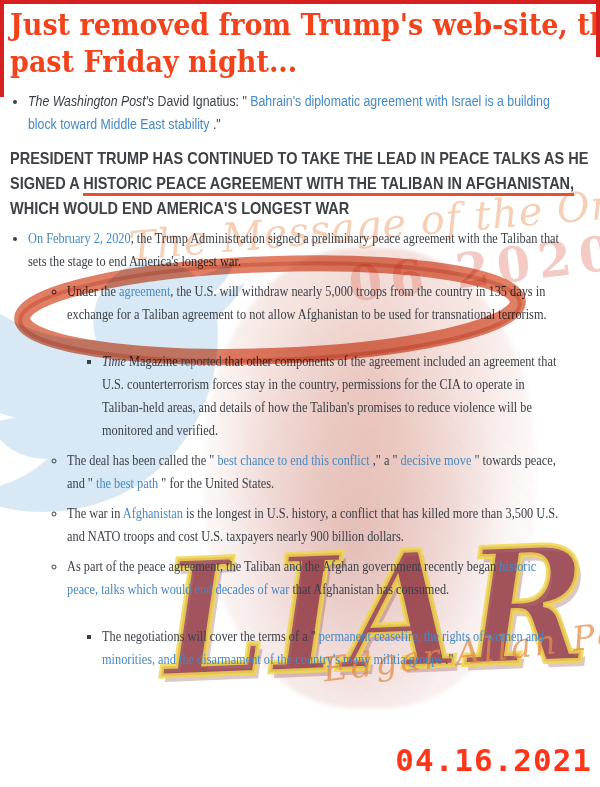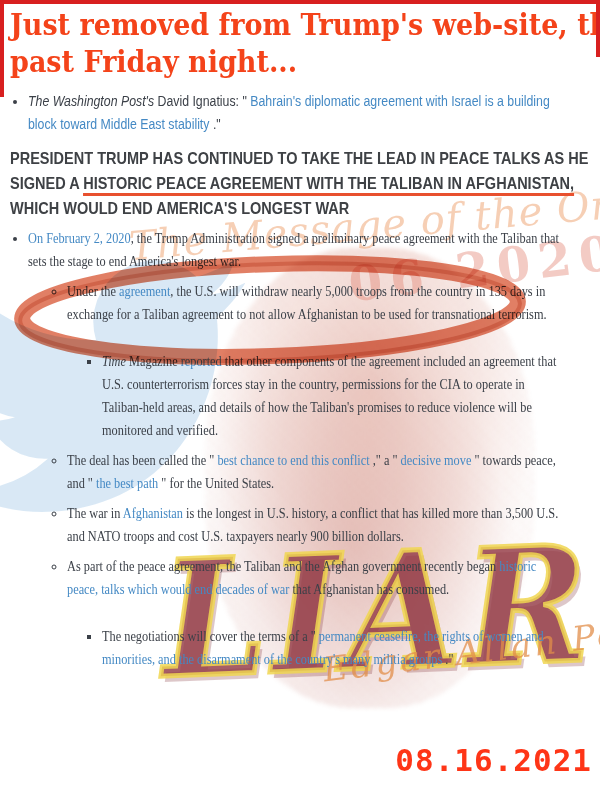--- a/index.html
+++ b/index.html
@@ -137,15 +137,15 @@
 
   </div>
 
   <svg class="ellipse" width="530" height="116" viewBox="0 0 530 116">
     <g transform="rotate(-2 265 58)">
       <ellipse cx="262" cy="58" rx="248" ry="46" fill="none" stroke="#d95f3f" stroke-width="16" opacity="0.8"></ellipse>
       <ellipse cx="262" cy="60" rx="250" ry="48" fill="none" stroke="#c24a30" stroke-width="4" opacity="0.5"></ellipse>
     </g>
   </svg>
 
-  <div class="date">08.16.2021</div>
+  <div class="date">04.16.2021</div>
 
 </div>
 
 </body></html>

